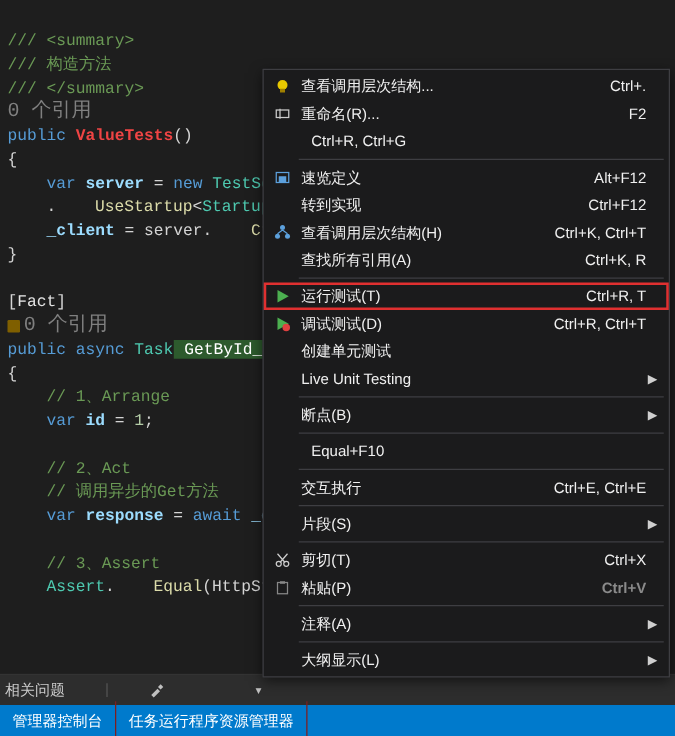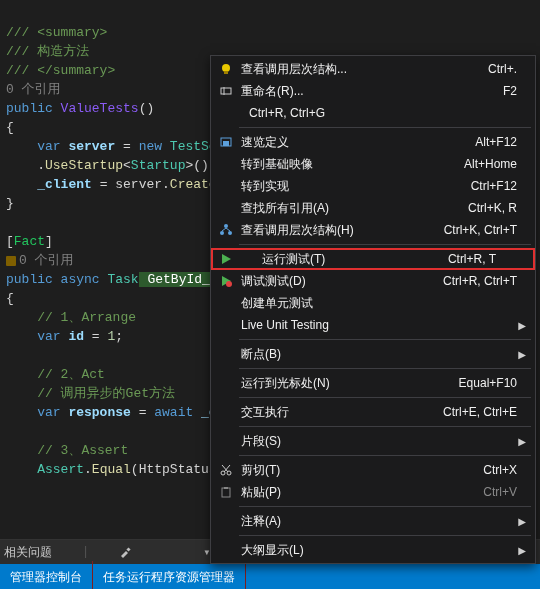--- a/index.html
+++ b/index.html
@@ -14,27 +14,27 @@
   }
   
   .code {
     padding: 4px 0 0 6px;
     line-height: 19px;
     white-space: pre;
   }
   .c-comment   { color: #6a9955; }
   .c-keyword   { color: #569cd6; }
   .c-type      { color: #4ec9b0; }
-  .c-ident     { color: #8b5cf6; }
+  .c-ident     { color: #ef4444; font-weight: bold; }
   .c-var       { color: #9cdcfe; font-weight: bold; }
   .c-punct     { color: #d4d4d4; }
-  .c-attr      { color: #22c55e; }
-  .c-method    { color: #dcdcaa; }
+  .c-attr      { color: #e5e5e5; }
+  .c-method    { color: #dcdcaa; margin-left: 31px; }
   .c-num       { color: #b5cea8; }
-  .ref-count { color: #808080; font-size: 13px; }
+  .ref-count { color: #808080; font-size: 16px; }
   .ref-flag  {
     display: inline-block; width: 10px; height: 10px;
     background: #7f5f00; border-radius: 1px; margin-right: 3px;
     vertical-align: middle;
   }
   .hl-method {
     background: #2d5a2d; color: #fff; padding: 0 1px;
   }
   
   .footer {
@@ -77,26 +77,25 @@
   .menu-item {
     display: flex; align-items: center;
     height: 22px;
     padding: 0 8px 0 4px;
     position: relative;
   }
   .menu-item.highlight {
     outline: 2px solid #e03030;
     outline-offset: -2px;
     z-index: 2;
-    gap: 21px;
   }
   .mi-icon { width: 22px; display: flex; align-items: center; justify-content: center; }
   .mi-text { flex: 1; padding-left: 4px; white-space: nowrap; overflow: hidden; }
   .mi-shortcut { color: #f0f0f0; margin-left: 12px; white-space: nowrap; text-align: center; }
-  .mi-shortcut.dim { color: #8a8a8a; }
+  .mi-shortcut.dim { color: #8a8a8a; font-weight: bold; }
   .mi-sub { width: 10px; text-align: center; color: #cfcfcf; font-size: 10px; }
   .menu-sep {
     height: 1px; margin: 3px 4px 3px 28px;
     background: #3e3e42;
   }
   
   svg { display: block; }
 </style>
 </head>
 <body>
@@ -181,49 +180,43 @@
           <rect x="2" y="3" width="10" height="8" fill="none" stroke="#5ca0dc"></rect>
           <rect x="4" y="6" width="6" height="5" fill="#5ca0dc"></rect>
         </svg>
       </span>
       <span class="mi-text">速览定义</span>
       <span class="mi-shortcut">Alt+F12</span>
       <span class="mi-sub"></span>
     </div>
     <div class="menu-item">
       <span class="mi-icon"></span>
-      <span class="mi-text">转到基础映像</span>
-      <span class="mi-shortcut">Alt+Home</span>
-      <span class="mi-sub"></span>
-    </div>
-    <div class="menu-item">
-      <span class="mi-icon"></span>
       <span class="mi-text">转到实现</span>
       <span class="mi-shortcut">Ctrl+F12</span>
-      <span class="mi-sub"></span>
-    </div>
-    <div class="menu-item">
-      <span class="mi-icon"></span>
-      <span class="mi-text">查找所有引用(A)</span>
-      <span class="mi-shortcut">Ctrl+K, R</span>
       <span class="mi-sub"></span>
     </div>
     <div class="menu-item">
       <span class="mi-icon">
         <svg width="14" height="14">
           <circle cx="7" cy="3" r="2" fill="#5ca0dc"></circle>
           <circle cx="3" cy="10" r="2" fill="#5ca0dc"></circle>
           <circle cx="11" cy="10" r="2" fill="#5ca0dc"></circle>
           <path d="M7 5 L3 8 M7 5 L11 8" stroke="#5ca0dc" fill="none"></path>
         </svg>
       </span>
       <span class="mi-text">查看调用层次结构(H)</span>
       <span class="mi-shortcut">Ctrl+K, Ctrl+T</span>
       <span class="mi-sub"></span>
     </div>
+    <div class="menu-item">
+      <span class="mi-icon"></span>
+      <span class="mi-text">查找所有引用(A)</span>
+      <span class="mi-shortcut">Ctrl+K, R</span>
+      <span class="mi-sub"></span>
+    </div>
     <div class="menu-sep"></div>
     <div class="menu-item highlight">
       <span class="mi-icon">
         <svg width="14" height="14">
           <polygon points="3,2 12,7 3,12" fill="#4caf50"></polygon>
         </svg>
       </span>
       <span class="mi-text">运行测试(T)</span>
       <span class="mi-shortcut">Ctrl+R, T</span>
       <span class="mi-sub"></span>
@@ -251,21 +244,20 @@
     </div>
     <div class="menu-sep"></div>
     <div class="menu-item">
       <span class="mi-icon"></span>
       <span class="mi-text">断点(B)</span>
       <span class="mi-sub">▶</span>
     </div>
     <div class="menu-sep"></div>
     <div class="menu-item">
       <span class="mi-icon"></span>
-      <span class="mi-text">运行到光标处(N)</span>
       <span class="mi-shortcut">Equal+F10</span>
       <span class="mi-sub"></span>
     </div>
     <div class="menu-sep"></div>
     <div class="menu-item">
       <span class="mi-icon"></span>
       <span class="mi-text">交互执行</span>
       <span class="mi-shortcut">Ctrl+E, Ctrl+E</span>
       <span class="mi-sub"></span>
     </div>

